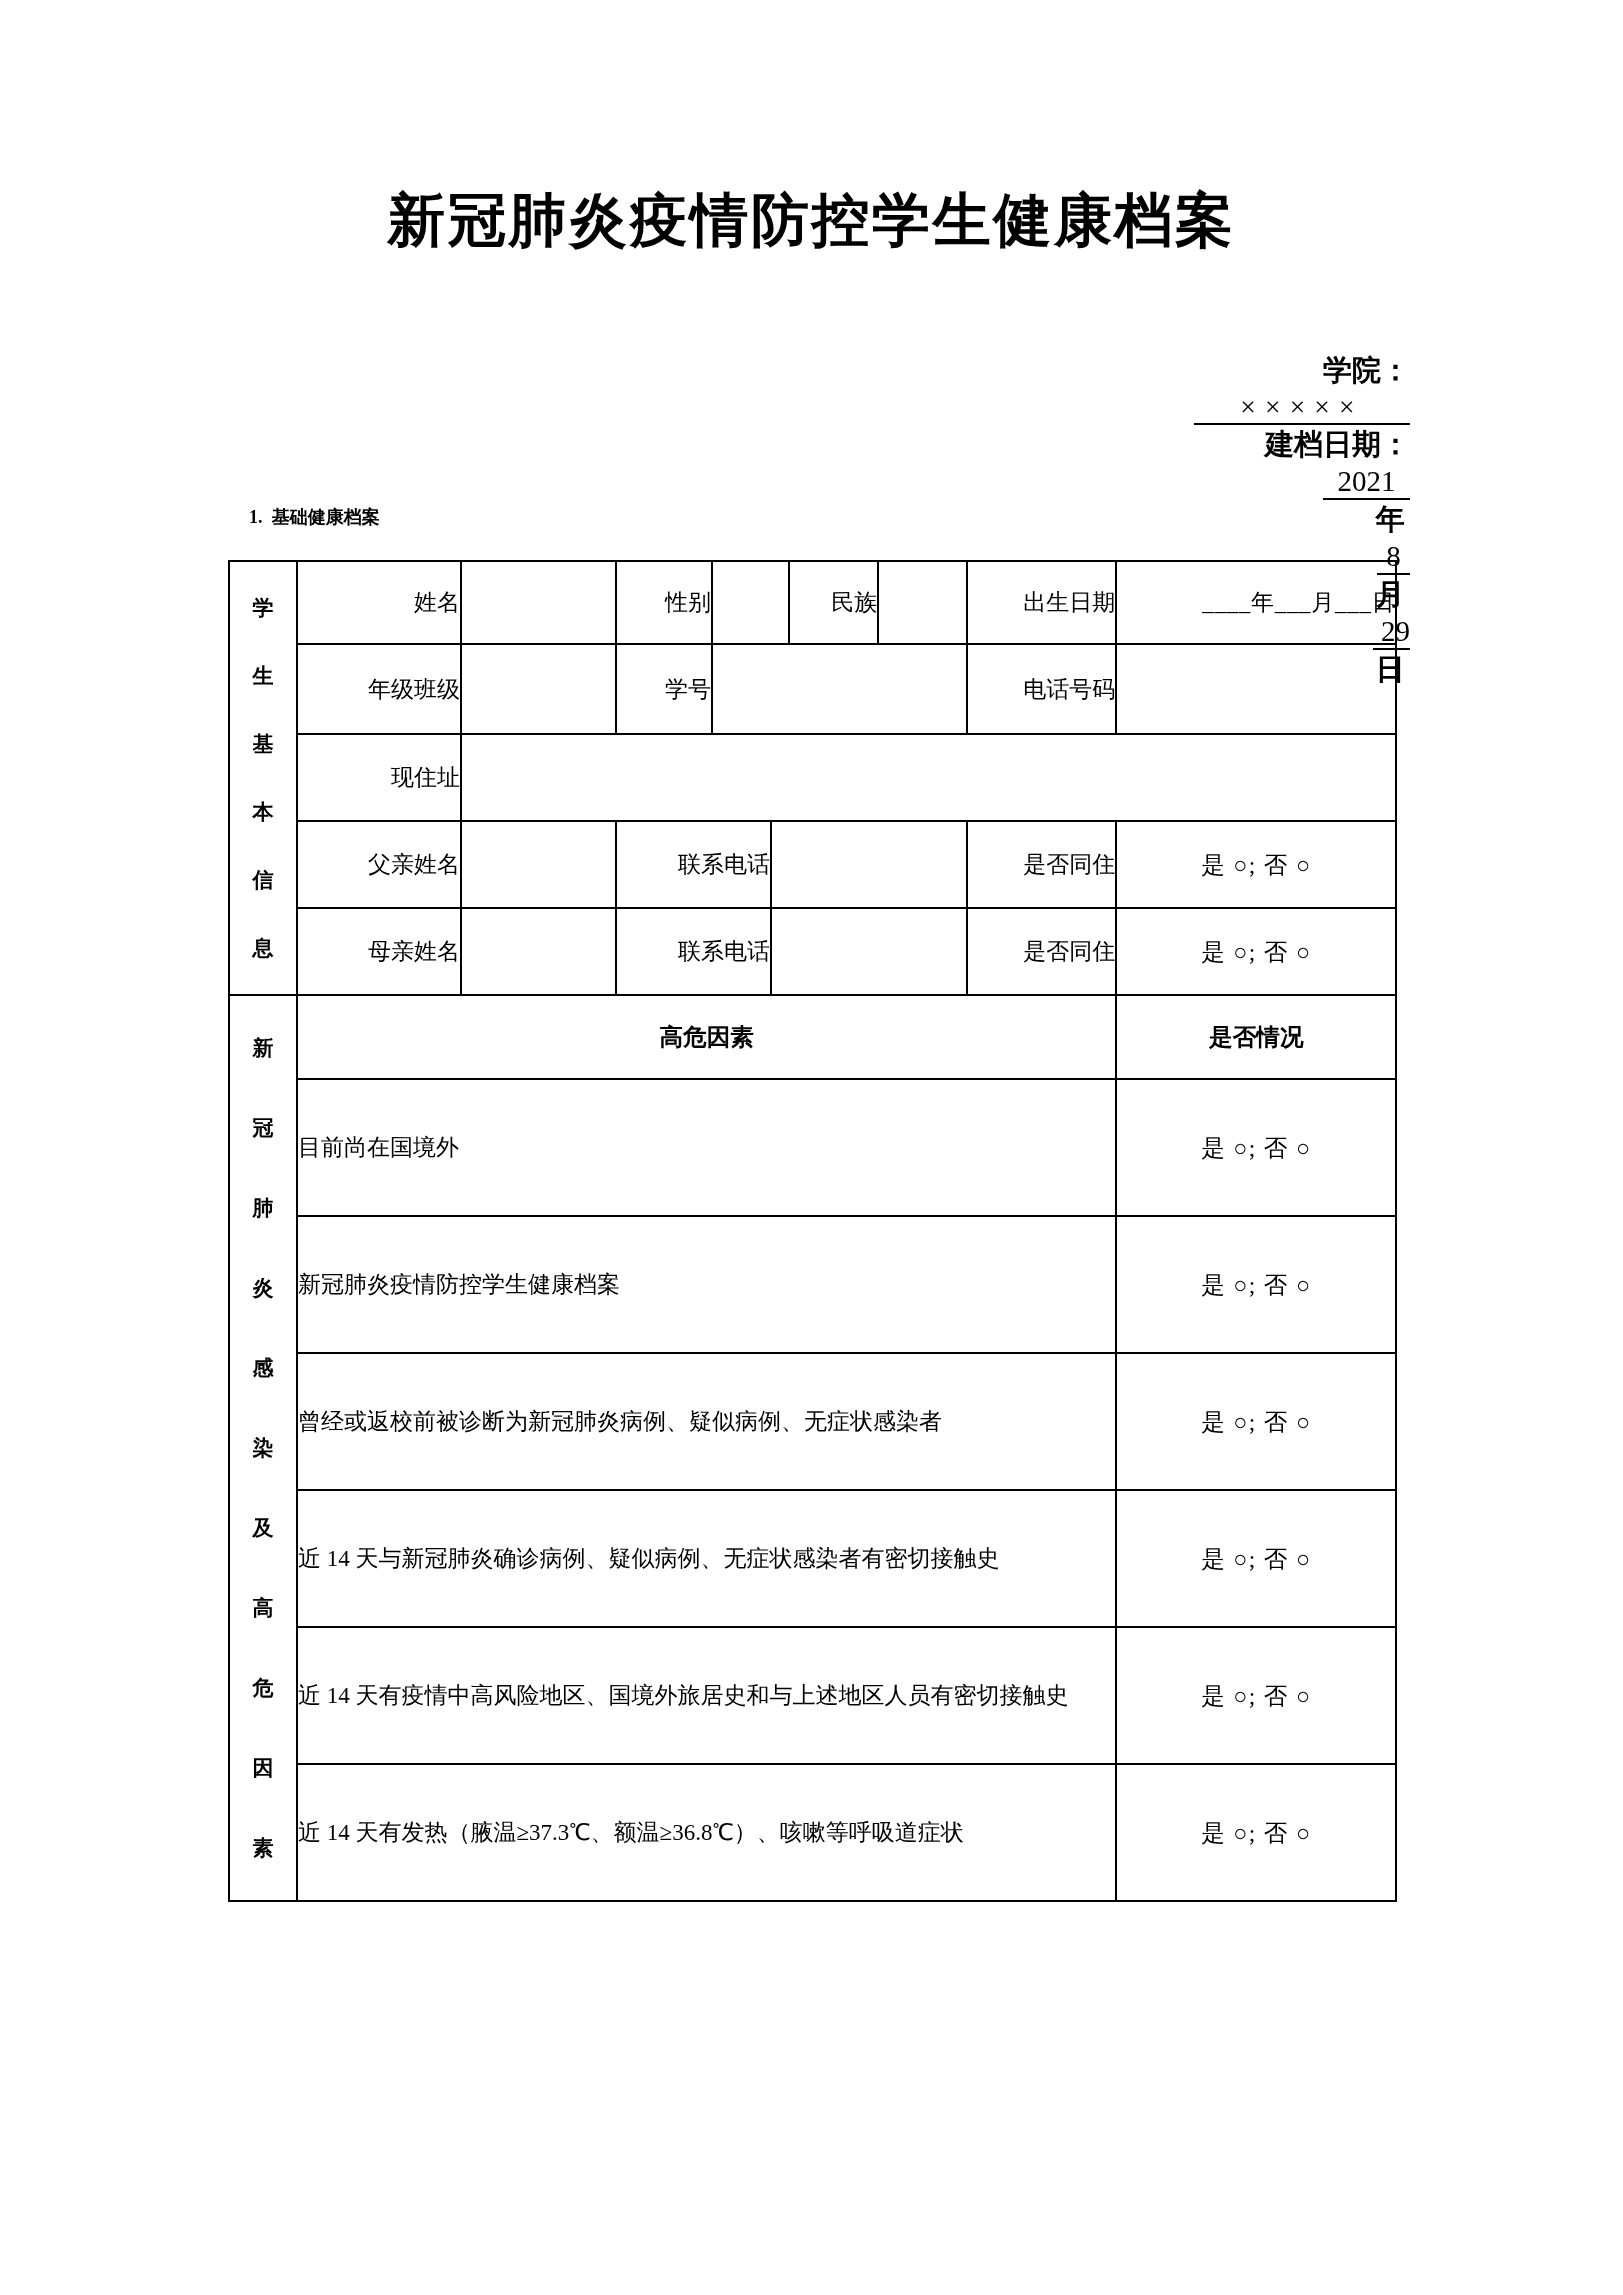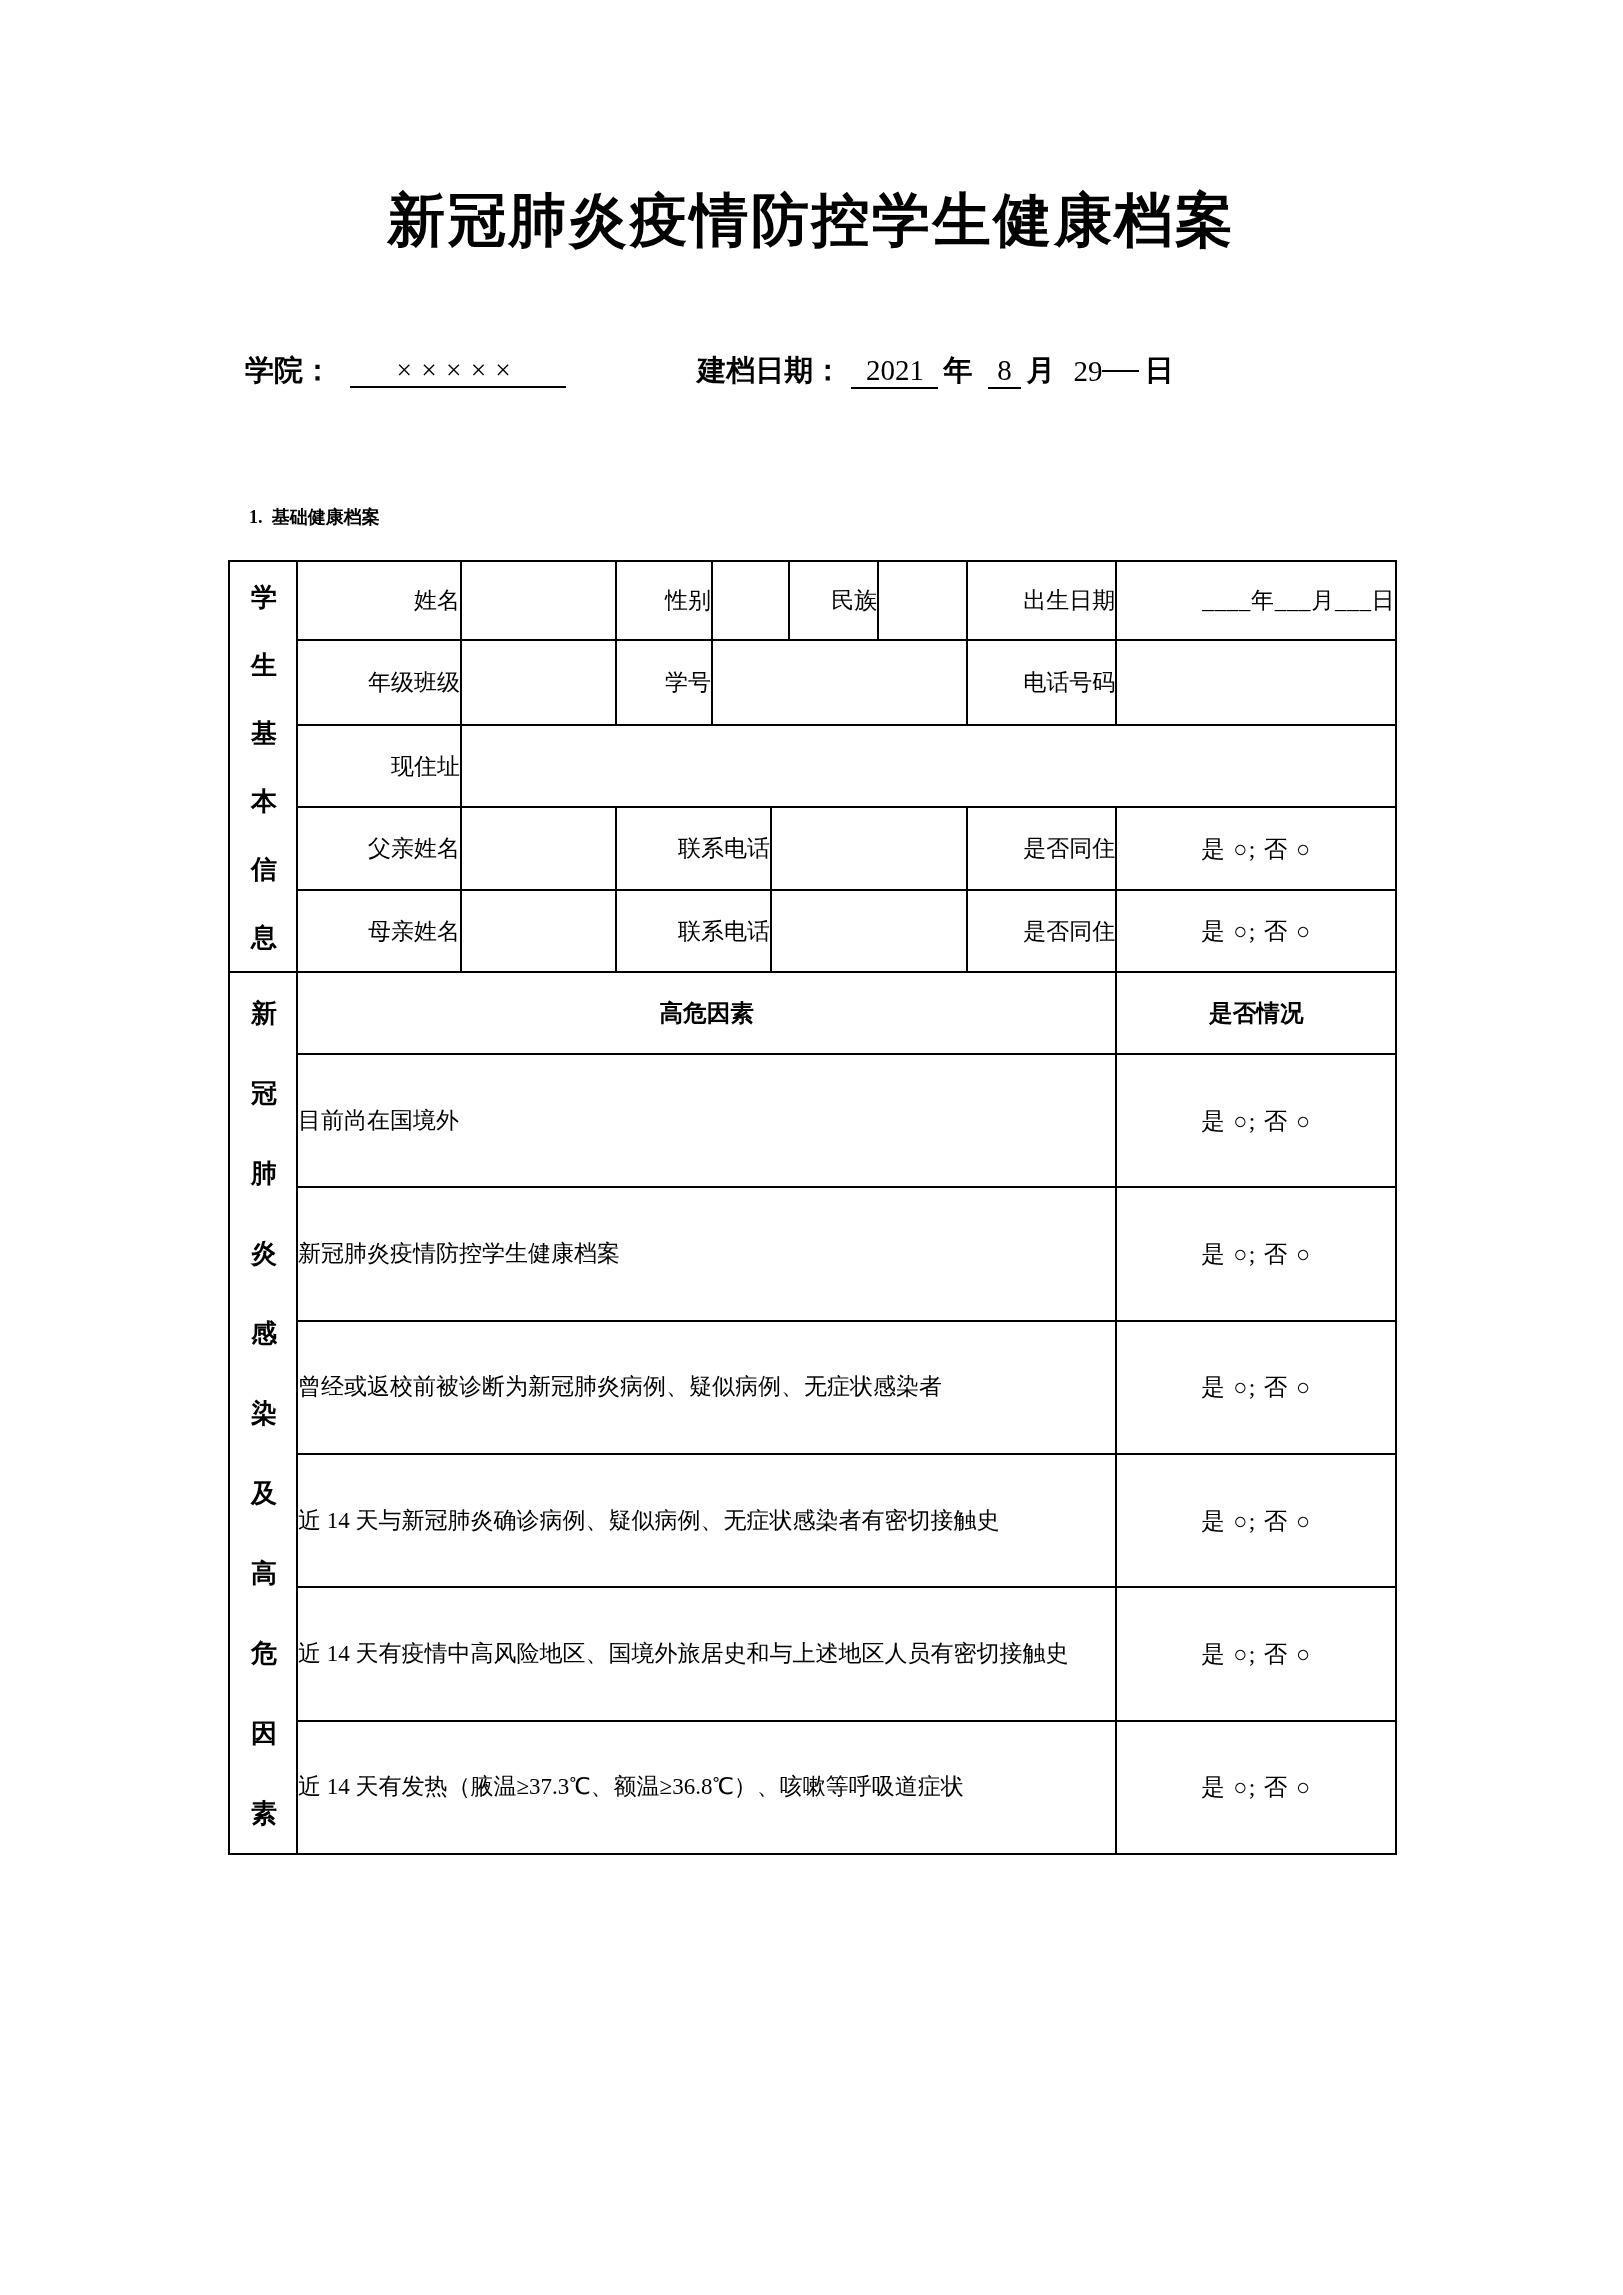--- a/index.html
+++ b/index.html
@@ -21,26 +21,27 @@
     text-align: center;
     font-family: "Liberation Sans", sans-serif;
     font-weight: bold;
     font-size: 58px;
     letter-spacing: 2.6px;
     white-space: nowrap;
   }
   .info-line {
     position: absolute;
     top: 351px;
-    left: 245px;
+    left: 232px;
     width: 1178px;
     display: flex;
-    align-items: center;
+    align-items: flex-end;
     font-size: 29px;
     white-space: nowrap;
+    flex-direction: column;
   }
   .hard-label {
     font-family: "Liberation Sans", sans-serif;
     font-weight: bold;
   }
   .college-value {
     display: inline-block;
     width: 216px;
     margin-left: 18.3px;
     border-bottom: 2.6px solid #000;
@@ -85,25 +86,25 @@
   }
   .main-table td {
     border: 2px solid #000;
     padding: 0;
     vertical-align: middle;
     overflow: hidden;
   }
   .lab { text-align: right; }
   .vert-cell { vertical-align: middle; }
   .vert-text {
-    margin: 0 auto;
+    margin: 12px auto;
     width: 24px;
     font-family: "Liberation Sans", sans-serif;
     font-weight: bold;
-    font-size: 26px;
+    font-size: 21px;
     text-align: center;
     word-break: break-all;
   }
   .vt-basic { line-height: 68px; }
   .vt-risk  { line-height: 80px; }
   .bold-head {
     font-family: "Liberation Sans", sans-serif;
     font-weight: bold;
     text-align: center;
     font-size: 23.6px;

